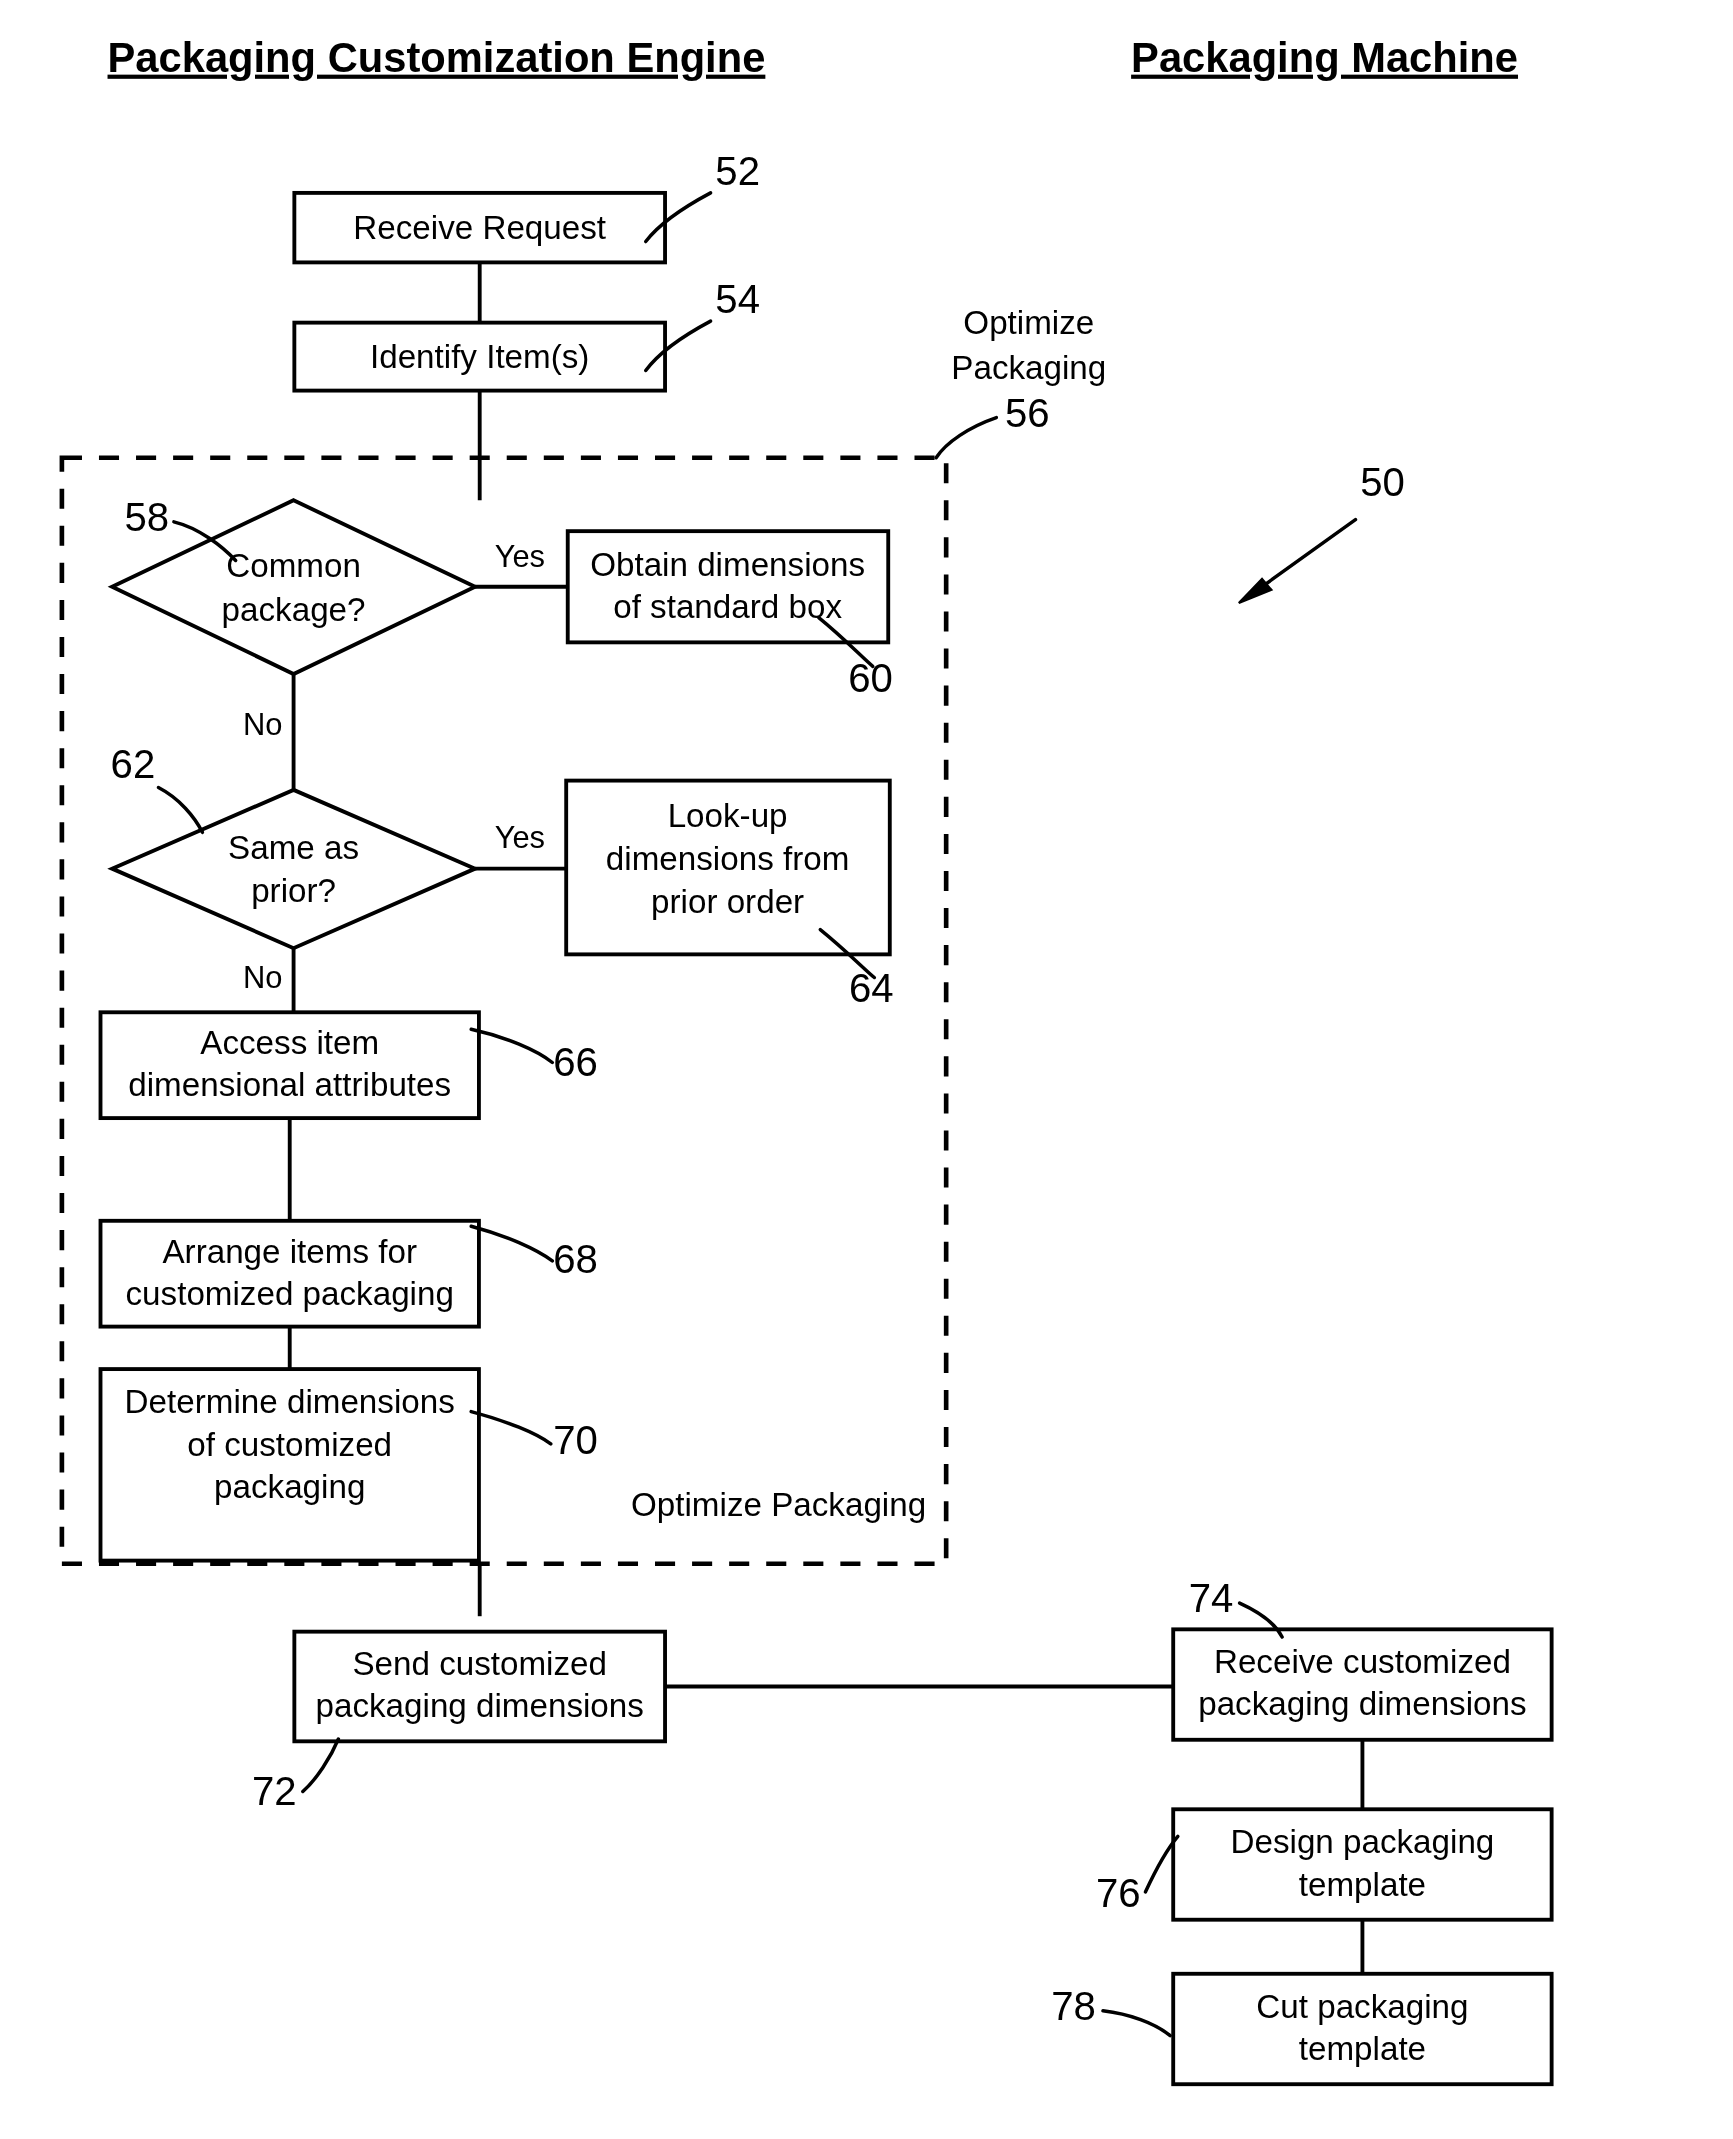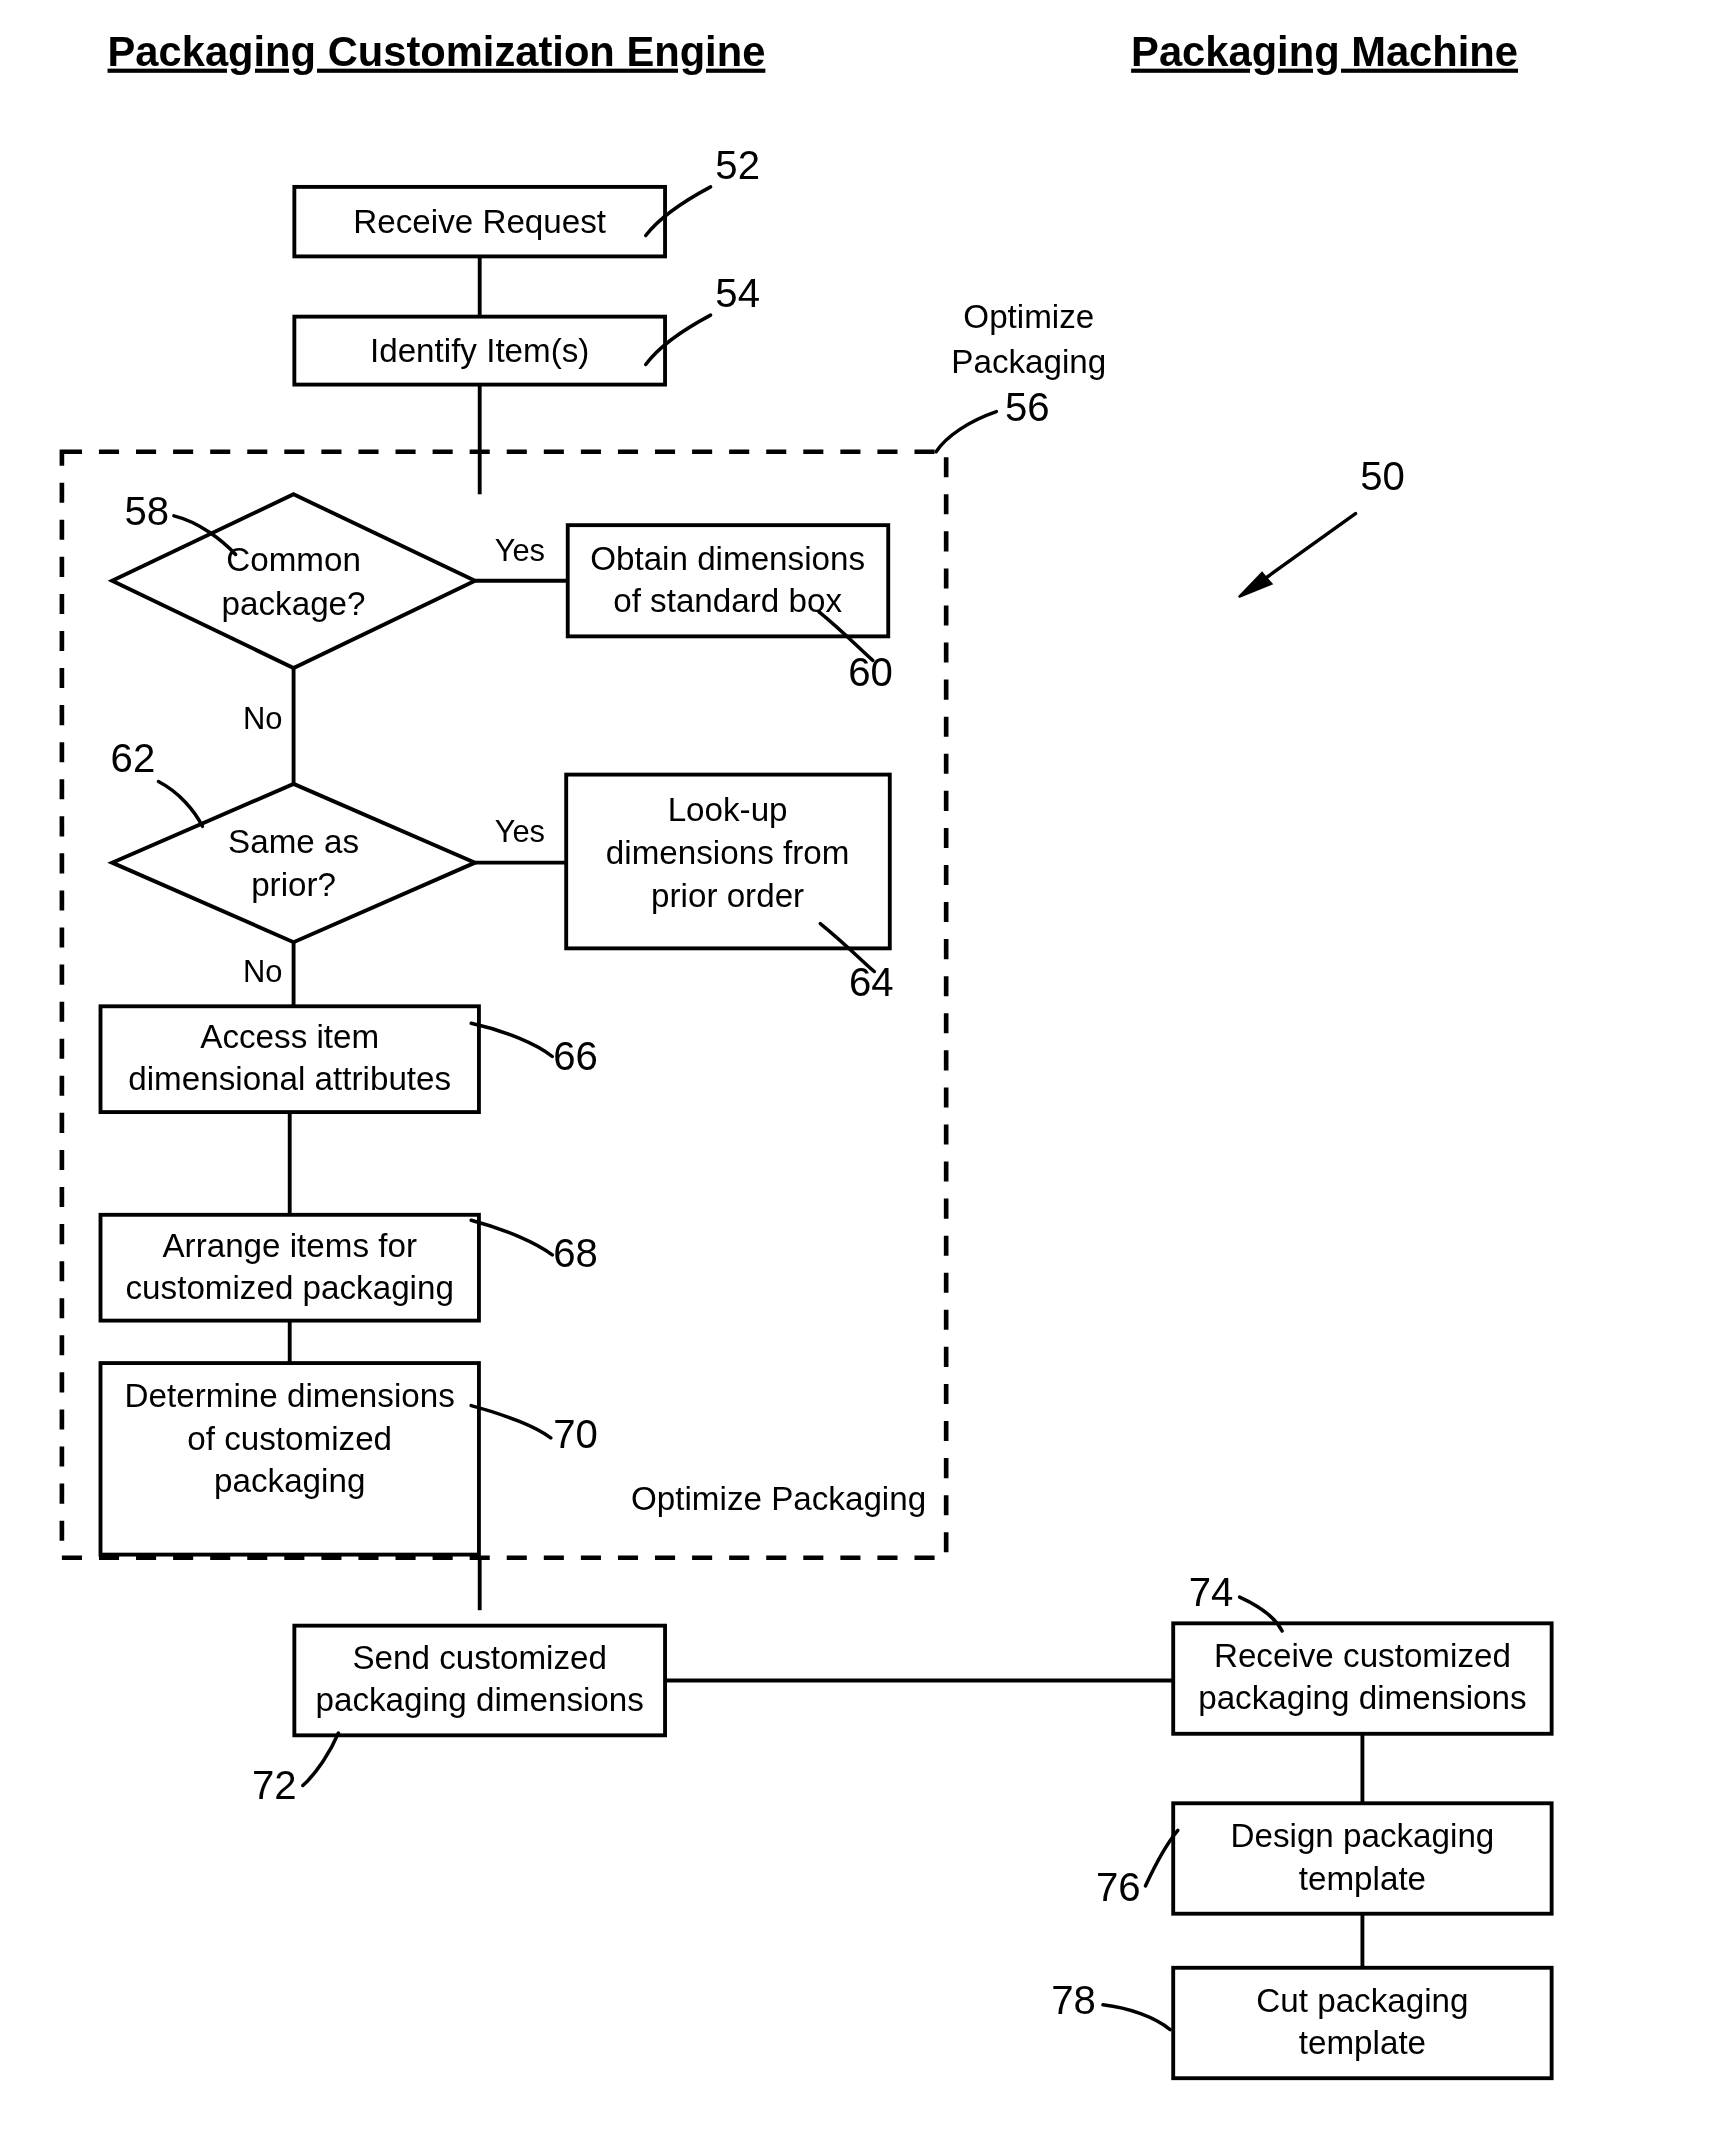--- a/index.html
+++ b/index.html
@@ -12,21 +12,21 @@
     width: 1734px;
     height: 2140px;
     position: relative;
     overflow: hidden;
     font-family: "Liberation Sans", sans-serif;
     color: #000000;
   }
   #figure-root {
     position: absolute;
     left: 0;
-    top: 0;
+    top: 6px;
     width: 1734px;
     height: 1504px;
   }
   svg.figure-canvas {
     display: block;
     width: 1734px;
     height: 2140px;
   }
   .lane-heading {
     font-family: "Liberation Sans", sans-serif;

